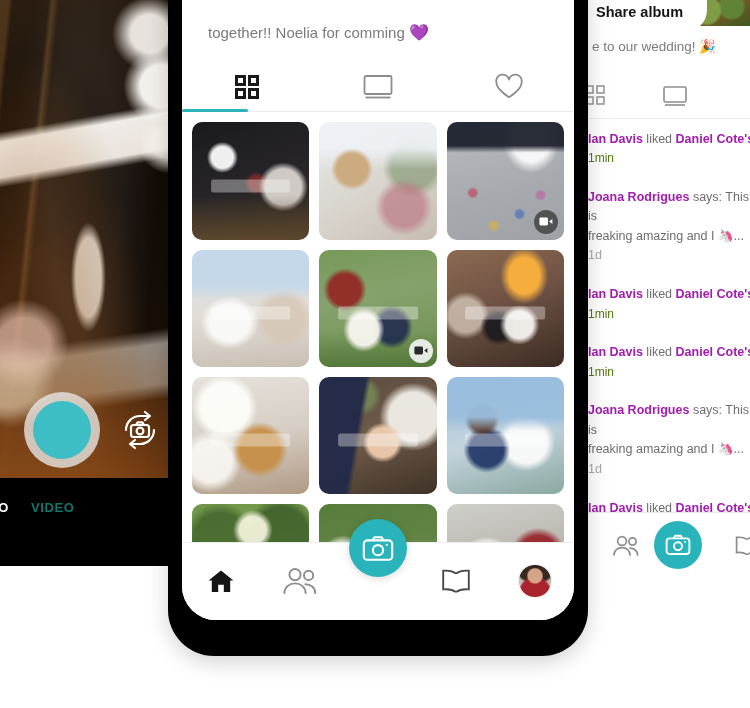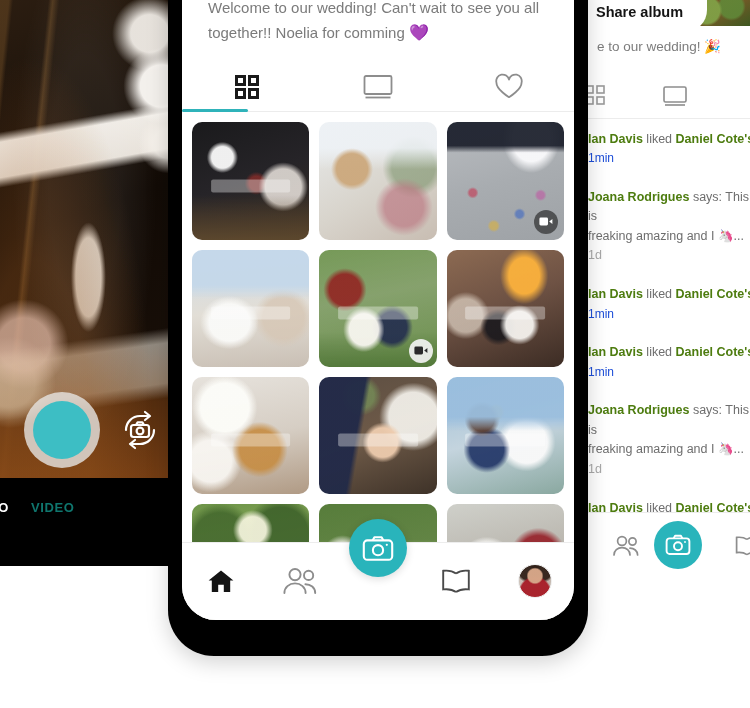--- a/index.html
+++ b/index.html
@@ -87,39 +87,39 @@
   .rp-thumb {
     position: absolute; left: 100px; top: 0; width: 62px; height: 26px;
     background:
       radial-gradient(circle at 30% 40%, rgba(128,160,70,0.95) 0 28%, rgba(255,255,255,0) 34%),
       radial-gradient(circle at 70% 25%, rgba(96,136,56,0.9) 0 24%, rgba(255,255,255,0) 30%),
       linear-gradient(150deg, #5d4220 0%, #7d5a28 40%, #3d5820 100%);
     z-index: 1;
   }
   .rp-greeting {
     position: absolute; left: 0; top: 38px; width: 162px;
-    font-size: 13.5px; color: #7c7c7c; padding-left: 9px;
+    font-size: 13.5px; color: #7c7c7c; padding-left: 4px;
   }
   .rp-tabs {
     position: absolute; left: 0; top: 78px; width: 162px; height: 38px;
     display: flex; align-items: center;
   }
   .rp-tab-grid { position: absolute; left: -4px; top: 6px; }
   .rp-tab-card { position: absolute; left: 74px; top: 6px; }
   .rp-divider {
     position: absolute; left: 0; top: 118px; width: 162px; height: 1px;
     background: #ececec;
   }
   .notif-list { position: absolute; left: 0; top: 130px; width: 162px; }
   .notif {
     padding: 0 0 20px 0; font-size: 12.5px; line-height: 1.55; color: #6e6e6e;
     white-space: nowrap;
   }
-  .notif b { color: #4d7c0f; font-weight: 700; }
-  .notif .tm { color: #1d4ed8; font-size: 12px; display: block; }
+  .notif b { color: #a21caf; font-weight: 700; }
+  .notif .tm { color: #4d7c0f; font-size: 12px; display: block; }
   .notif.two { white-space: normal; }
   .rp-navbar {
     position: absolute; left: 0; top: 512px; width: 162px; height: 68px;
     background: #ffffff; border-top: 1px solid #ececec;
   }
   .rp-people { position: absolute; left: 24px; top: 22px; }
   .rp-fab {
     position: absolute; left: 66px; top: 8px; width: 48px; height: 48px;
     border-radius: 50%; background: #29b4bb;
     display: flex; align-items: center; justify-content: center;
@@ -373,21 +373,20 @@
         </svg>
       </span>
     </div>
 
   </div>
 
   <div class="phone">
     <div class="phone-screen">
 
       <div class="welcome">
-        <span>Welcome to our wedding! Can't wait to see you all</span>
         <br>
         <span>together!! Noelia for comming</span>
         <span class="hx">💜</span>
       </div>
 
       <div class="tabs">
         <div class="tab">
           <svg width="26" height="26" viewBox="0 0 26 26" fill="none" stroke="#1a1a1a" stroke-width="3">
             <rect x="2.5" y="2.5" width="8" height="8"></rect>
               <rect x="15.5" y="2.5" width="8" height="8"></rect>

